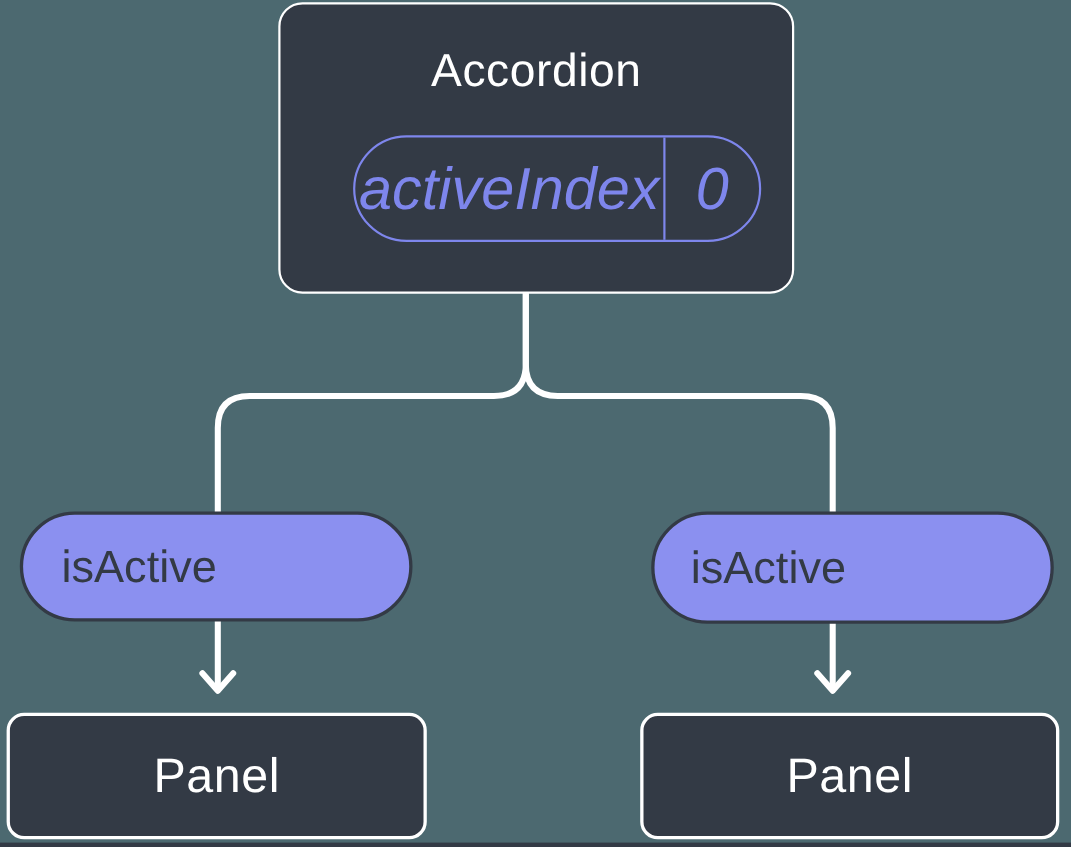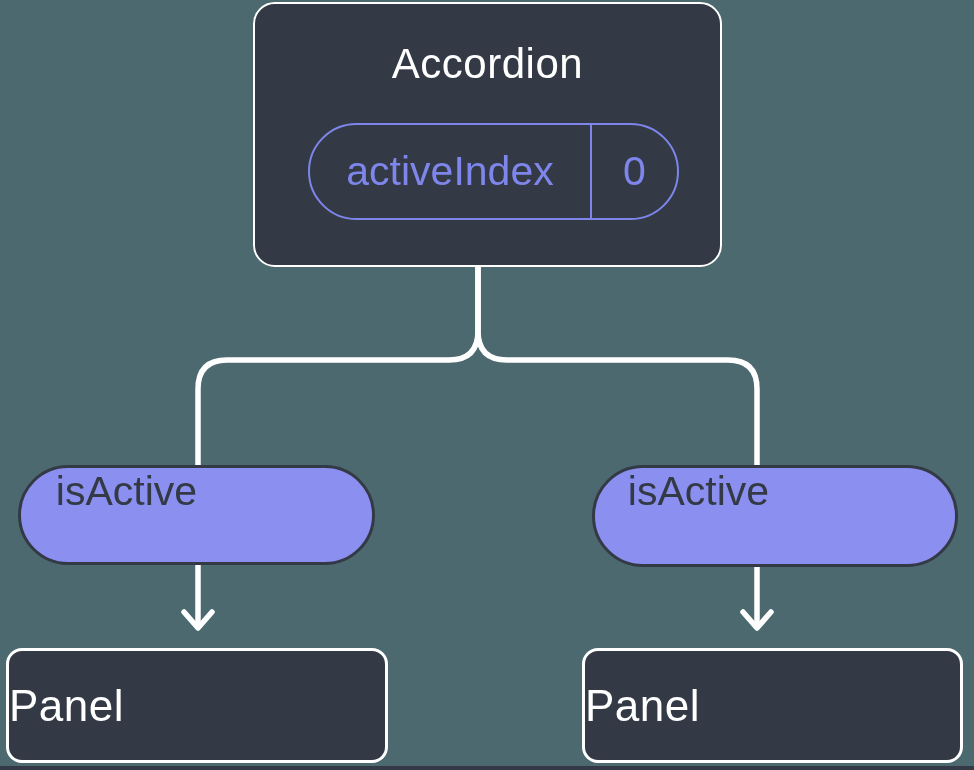--- a/index.html
+++ b/index.html
@@ -47,45 +47,45 @@
     position:absolute;
     display:flex;align-items:stretch;
     box-sizing:border-box;
     z-index:3;
   }
   .pill .seg{
     display:flex;align-items:center;justify-content:center;
     box-sizing:border-box;
   }
   .state-pill{
-    left:53px;top:119px;width:371px;height:97px;
+    left:66px;top:119px;width:371px;height:97px;
     border:2.5px solid var(--accent);
     border-radius:48.5px;
     color:var(--accent);
-    font-size:41px;
+    font-size:54px;
+    font-style:italic;
   }
   .state-pill .seg-name{width:280px;}
   .state-pill .seg-value{flex:1;border-left:2.5px solid var(--accent);}
   .prop-pill{
     background:var(--pill-fill);
     border:3px solid var(--pill-text);
     border-radius:52px;
     color:var(--pill-text);
     font-size:41px;
-    flex-direction:column;
   }
   .prop-pill .seg-value{border-left:2.5px solid var(--pill-text);flex:1;}
   .prop-pill-left{left:18px;top:465px;width:357px;height:100px;}
   .prop-pill-left .seg-name{width:211px;}
   .prop-pill-right{left:592px;top:465px;width:366px;height:102px;}
   .prop-pill-right .seg-name{width:207px;}
   .panel-node{
     border:3px solid var(--node-border);
     border-radius:16px;
-    display:flex;align-items:center;
+    display:flex;align-items:center;justify-content:center;
     color:var(--title-text);
     font-size:44px;font-weight:500;
     letter-spacing:0.5px;
   }
   .panel-node-left{left:6px;top:648px;width:382px;height:115px;}
   .panel-node-right{left:582px;top:648px;width:381px;height:115px;}
   .bottom-strip{
     position:absolute;left:0;top:766px;width:974px;height:4px;
     background:var(--node-fill);
     z-index:4;

